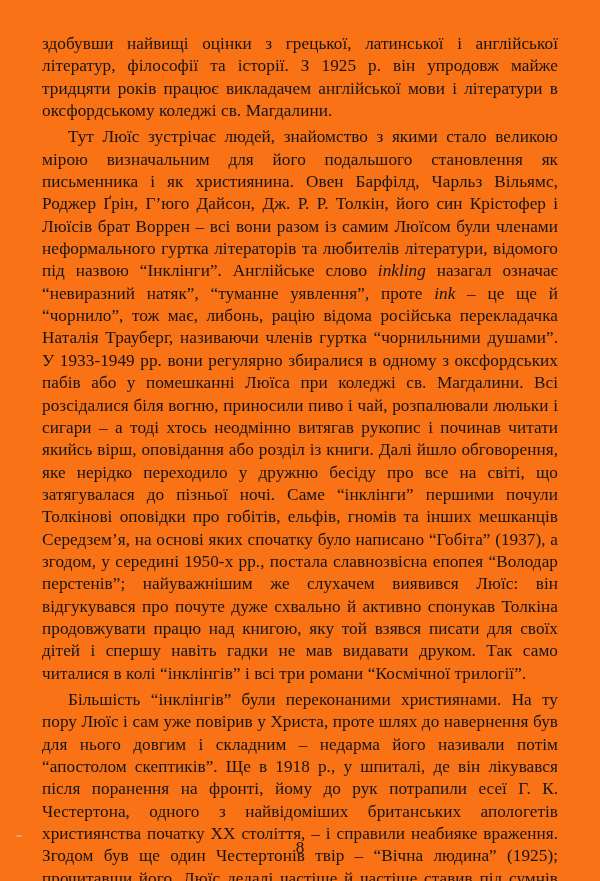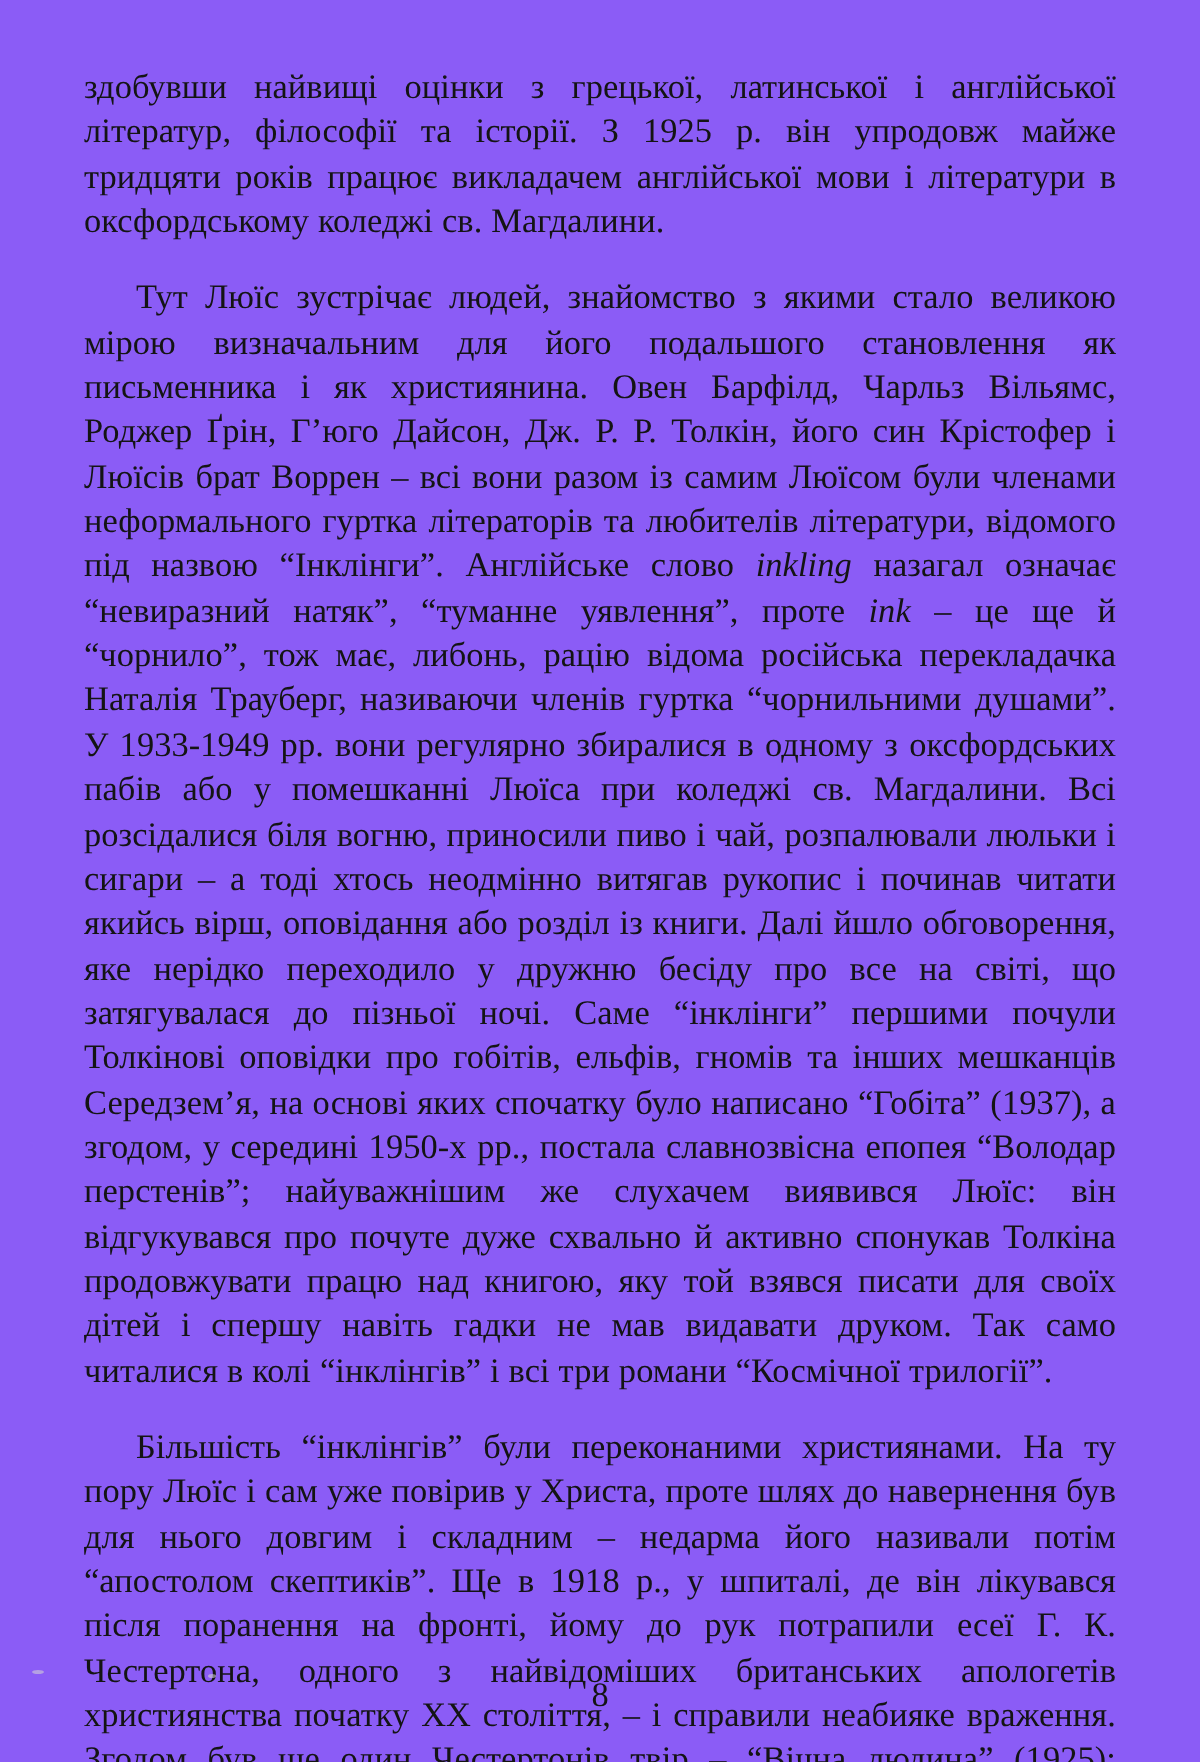--- a/index.html
+++ b/index.html
@@ -17,21 +17,21 @@
     color: #141414;
     -webkit-font-smoothing: antialiased;
   }
 
   .page {
     position: absolute;
     left: 0;
     top: 0;
     width: 600px;
     height: 881px;
-    background: #8b5cf6;
+    background: #f97316;
     box-sizing: border-box;
   }
 
   .text-column {
     position: absolute;
     left: 42px;
     top: 33px;
     width: 516px;
   }
 
@@ -45,21 +45,21 @@
     hyphens: manual;
     word-spacing: 0.1px;
     letter-spacing: 0.05px;
   }
 
   .para.first {
     text-indent: 0;
   }
 
   .para + .para {
-    margin-top: 16px;
+    margin-top: 4px;
   }
 
   em, .ital {
     font-style: italic;
   }
 
   .folio {
     position: absolute;
     left: 0;
     top: 838px;

